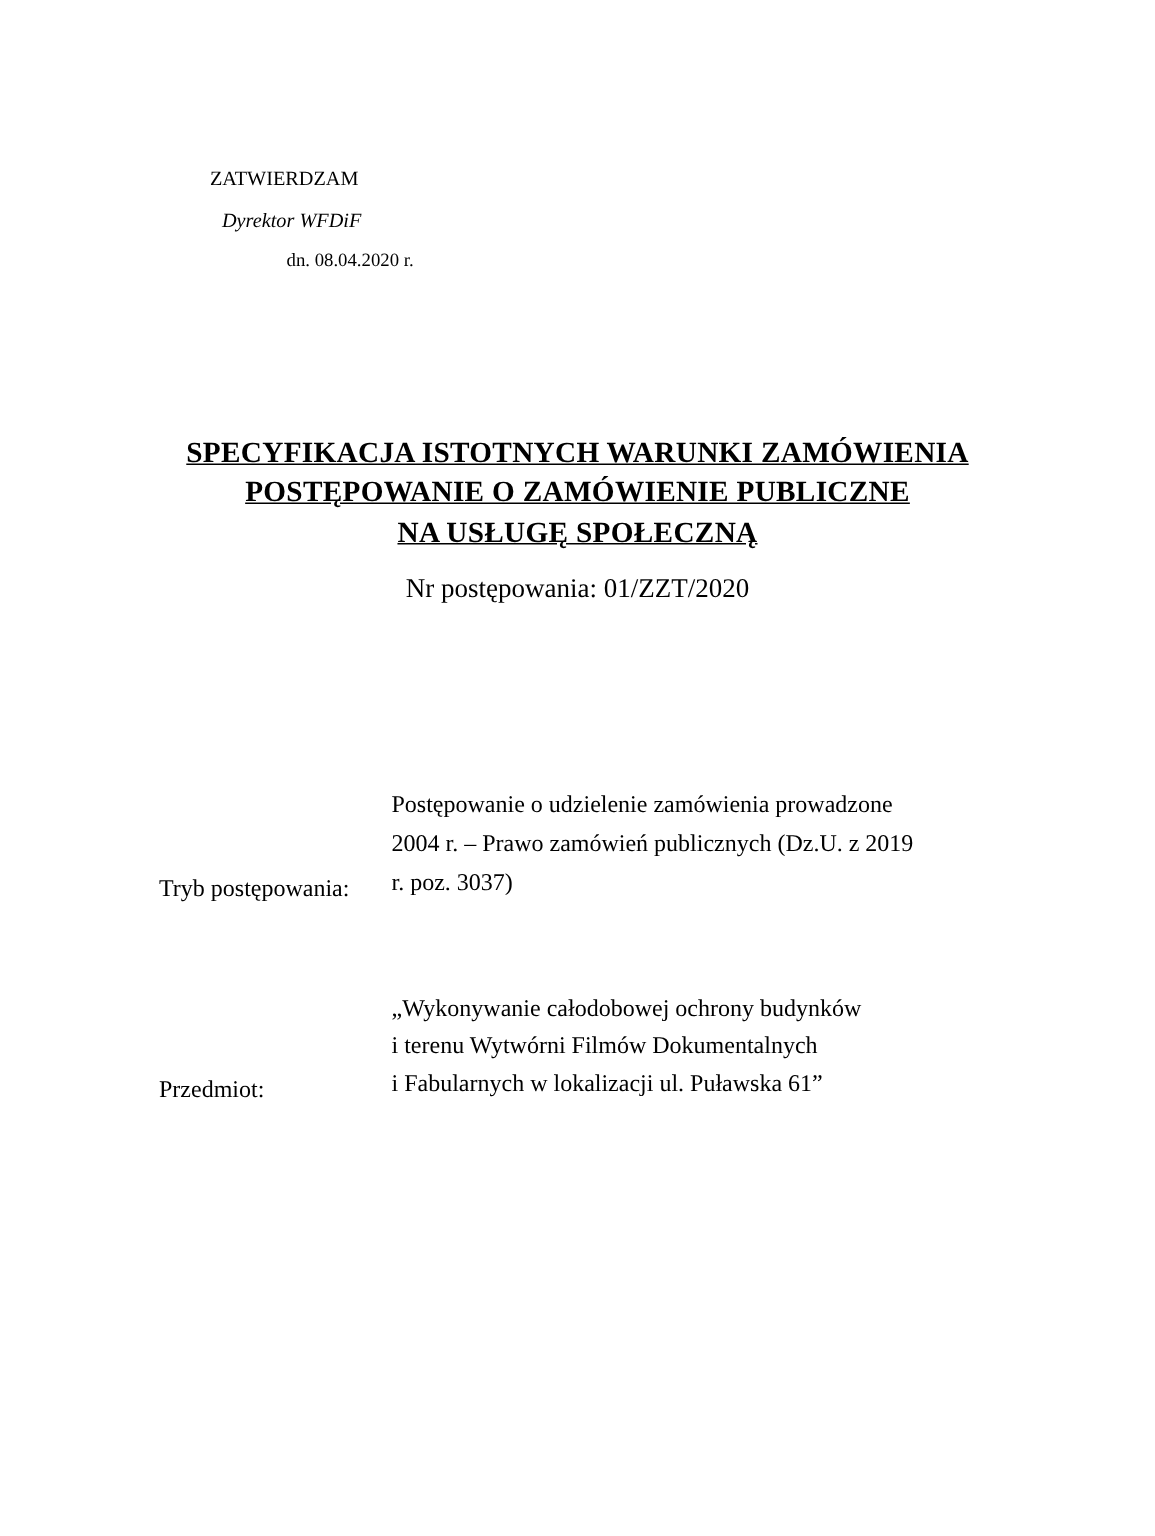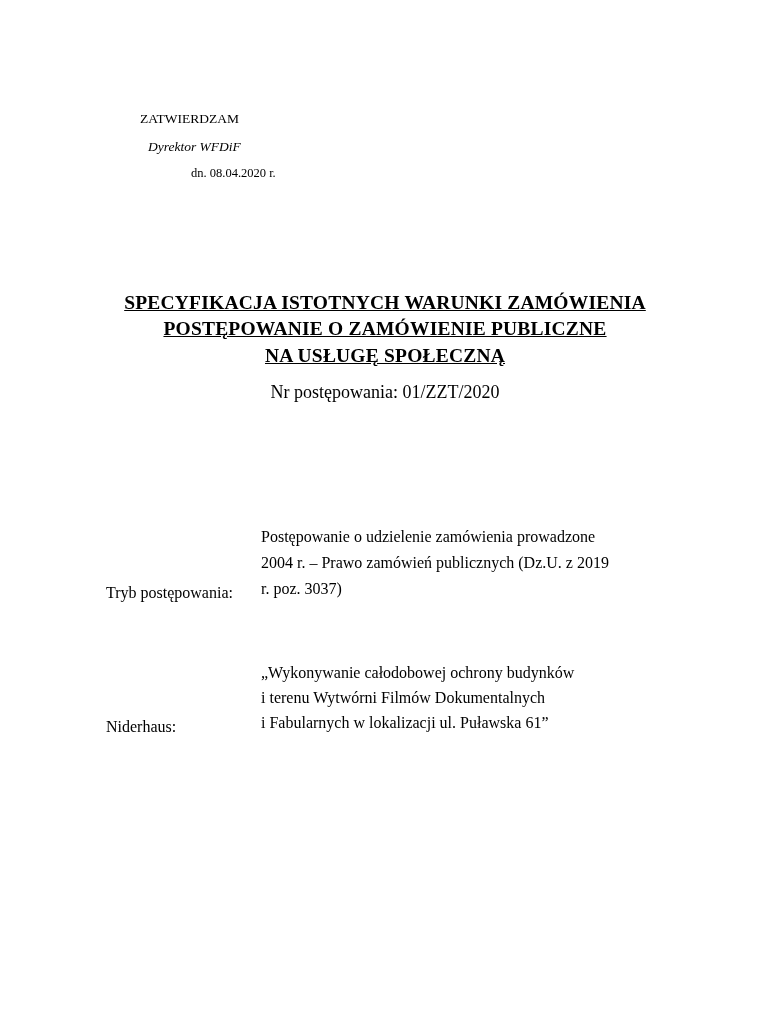--- a/index.html
+++ b/index.html
@@ -129,21 +129,21 @@
   <div class="field-row tryb">
     <div class="field-label tryb-label">Tryb postępowania:</div>
     <div class="field-value tryb-value">
       <span class="vline">Postępowanie o udzielenie zamówienia prowadzone</span>
       <span class="vline">2004 r. – Prawo zamówień publicznych (Dz.U. z 2019</span>
       <span class="vline">r. poz. 3037)</span>
     </div>
   </div>
 
   <div class="field-row przedmiot">
-    <div class="field-label przedmiot-label">Niderhaus:</div>
+    <div class="field-label przedmiot-label">Przedmiot:</div>
     <div class="field-value przedmiot-value">
       <span class="vline">„Wykonywanie całodobowej ochrony budynków</span>
       <span class="vline">i terenu Wytwórni Filmów Dokumentalnych</span>
       <span class="vline">i Fabularnych w lokalizacji ul. Puławska 61”</span>
     </div>
   </div>
 
 </div>
 
 </body></html>

